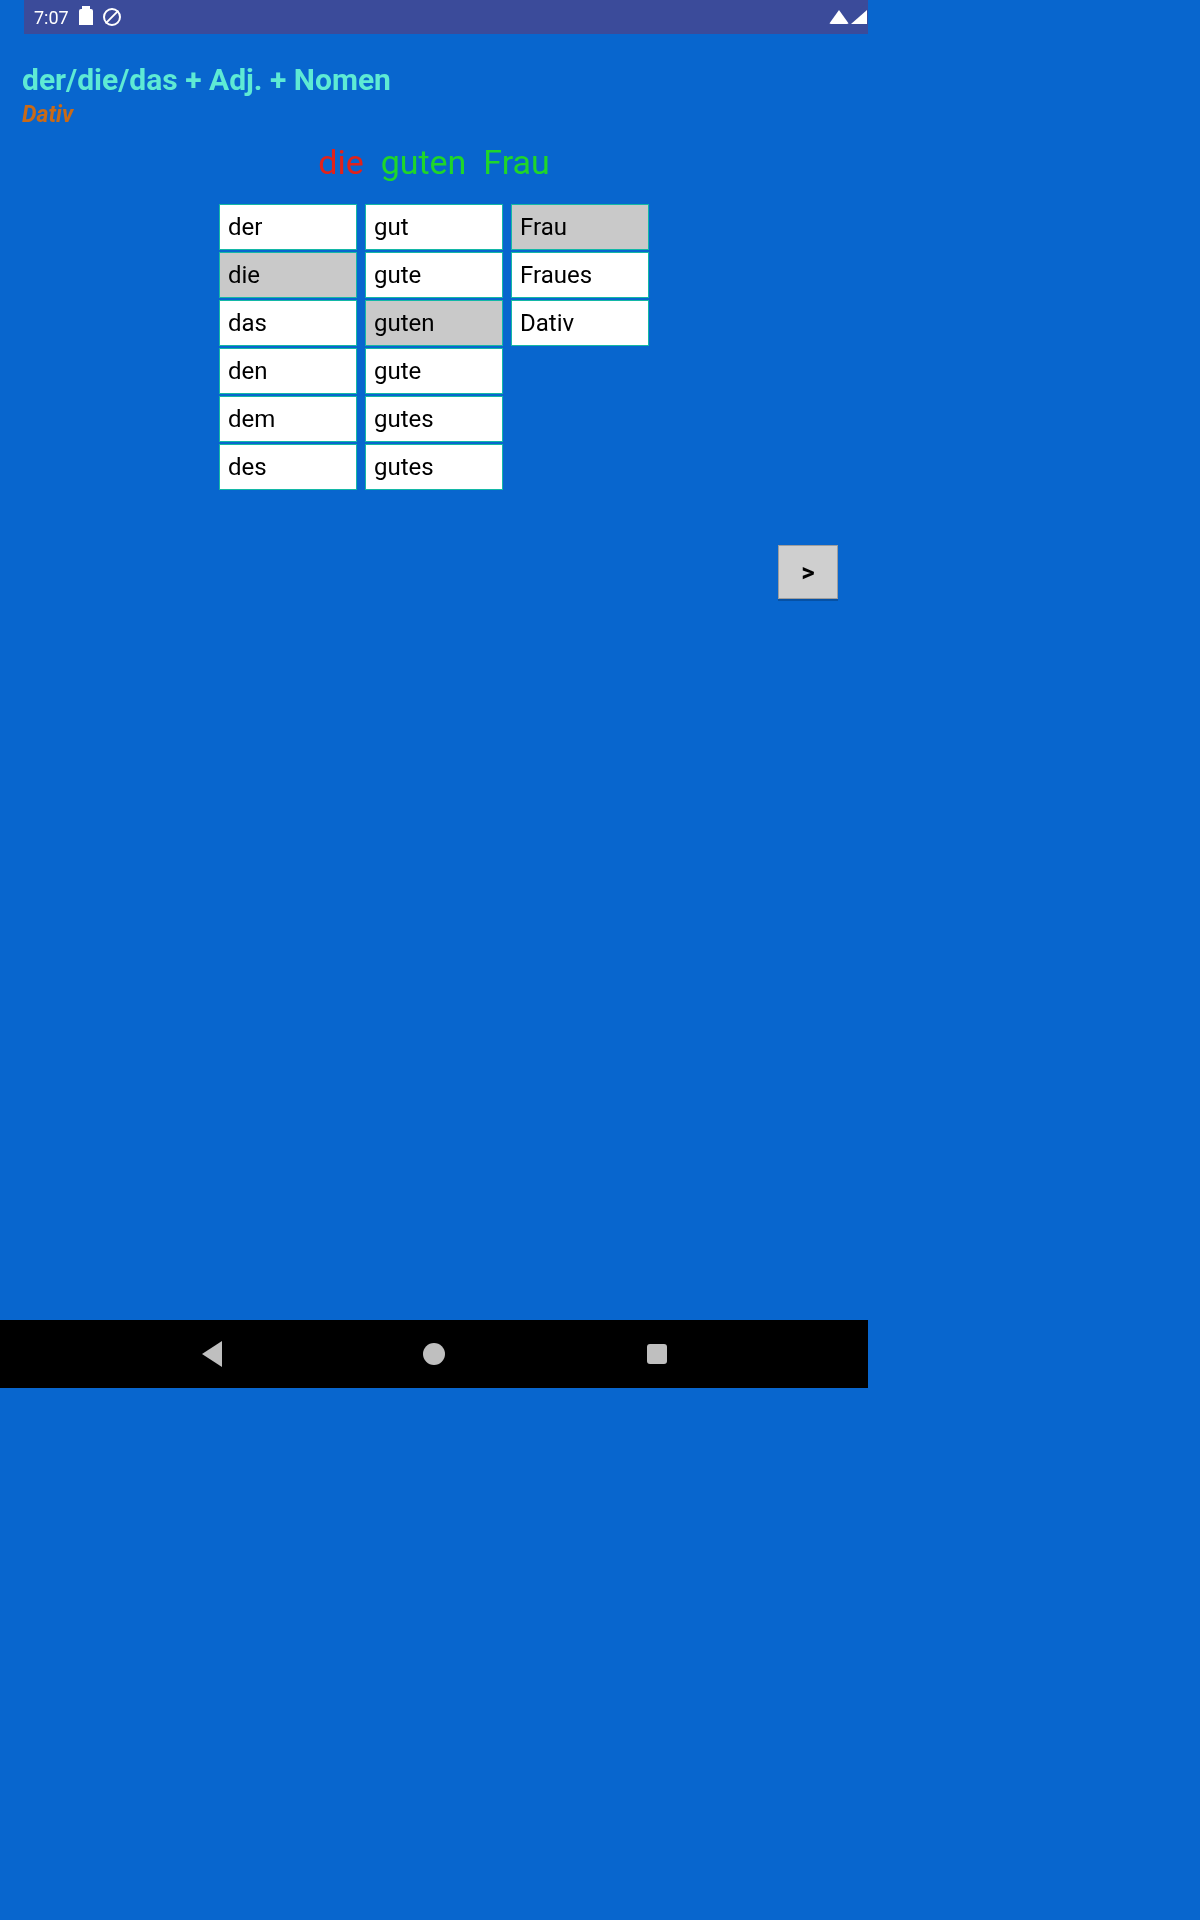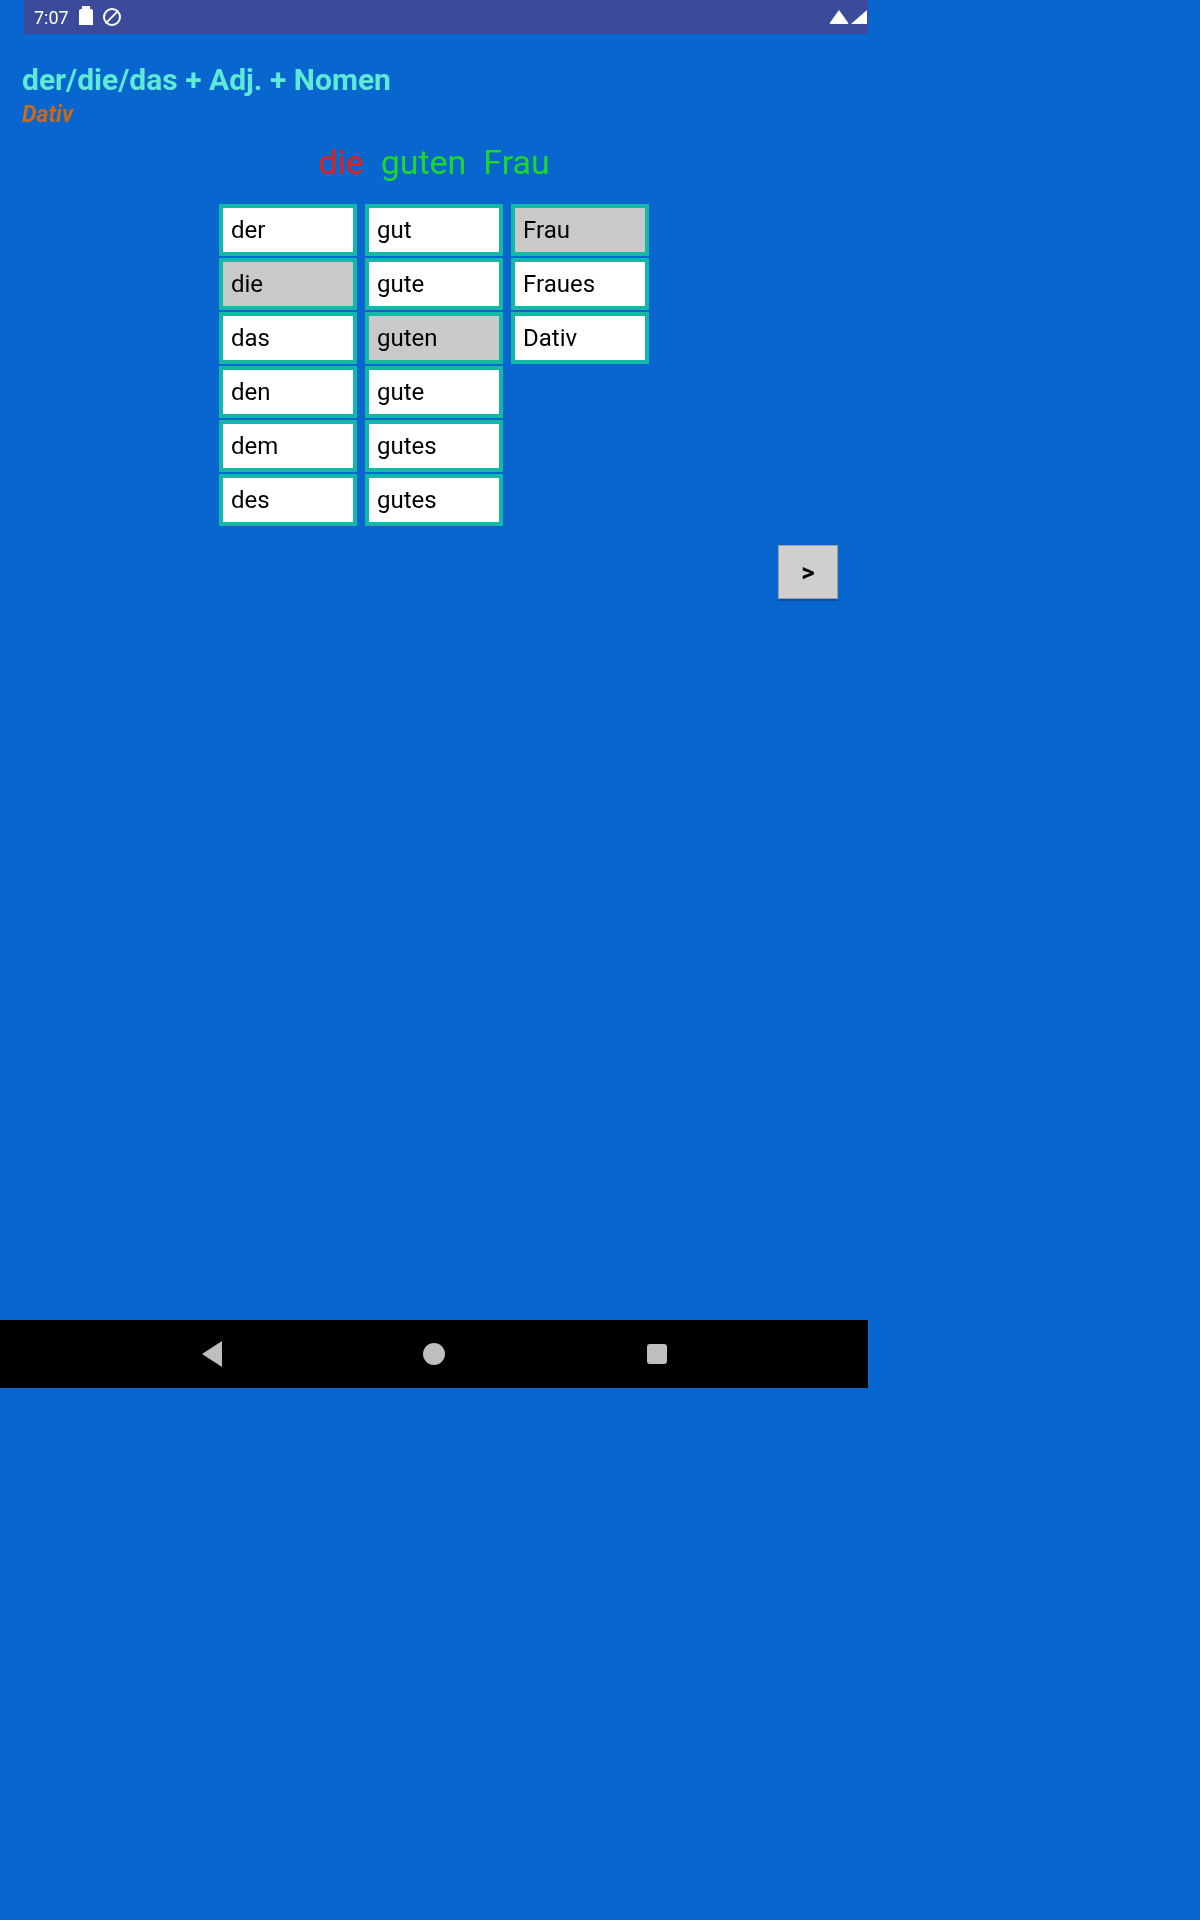--- a/index.html
+++ b/index.html
@@ -33,21 +33,21 @@
   
   .phrase { text-align:center; font-size:34px; font-weight:400; margin-top:14px;}
   .p-wrong{ color:#e2221a; }
   .p-ok   { color:#1fd62a; }
 
   
   .grid-wrap{ display:flex; justify-content:center; gap:8px; margin-top:22px;}
   .col{ display:flex; flex-direction:column; gap:2px; width:138px;}
   .cell{
     background:#fff; color:#000;
-    border:4px solid #14b8a6;
+    border:1px solid #14b8a6;
     padding:8px 8px;
     font-size:24px;
     cursor:pointer;
   }
   .cell.sel{ background:#c9c9c9; }
 
   
   .next-btn{
     position:absolute; right:30px; top:545px;
     width:60px; height:54px;

